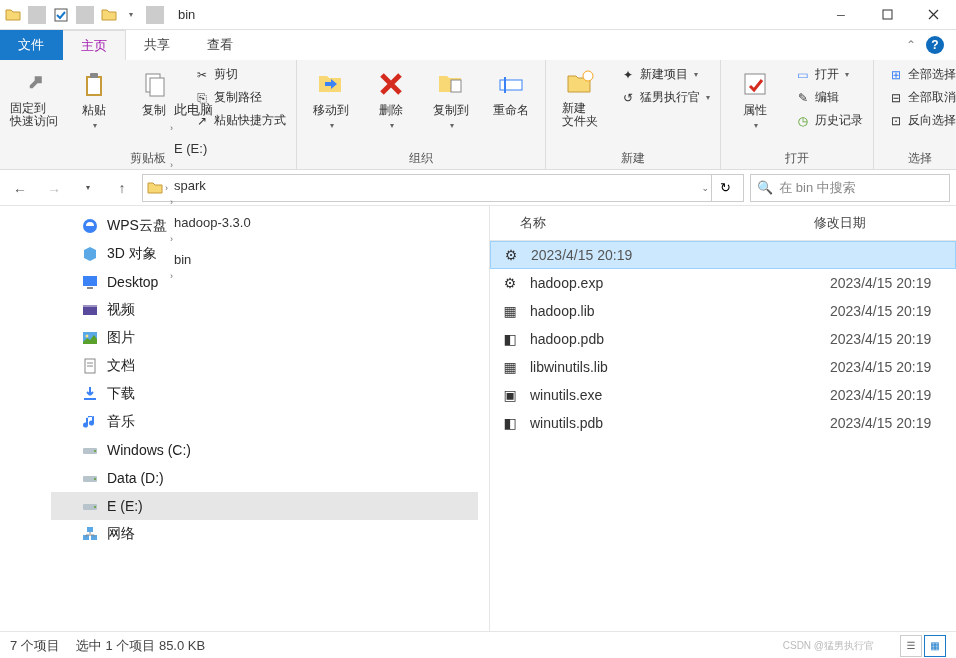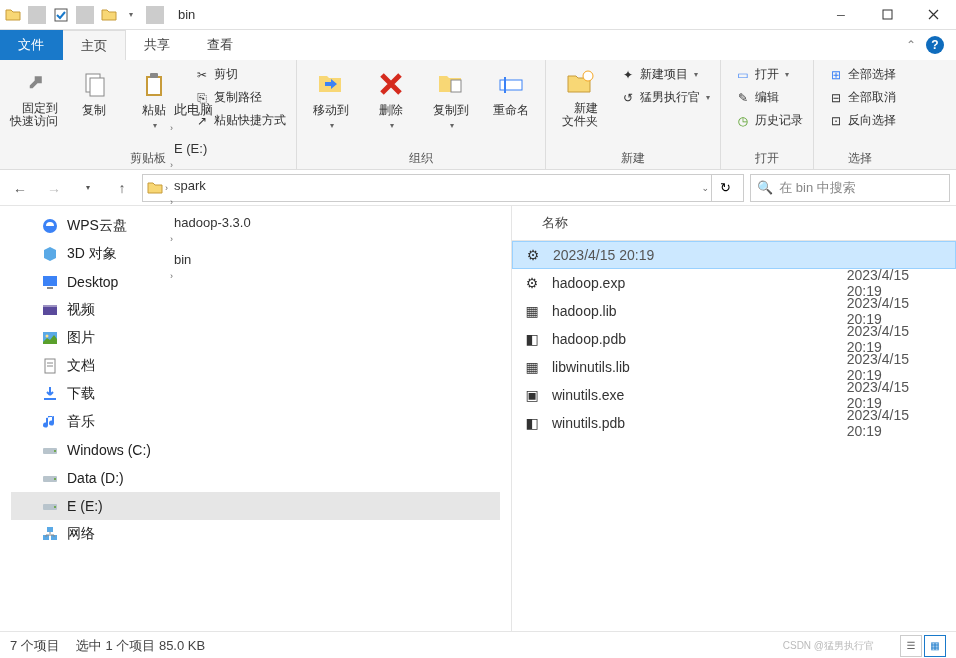--- a/index.html
+++ b/index.html
@@ -9,47 +9,47 @@
 .titlebar .qa { display: flex; gap: 4px; padding: 0 4px; }
 .titlebar .qa span { width: 18px; height: 18px; display: flex; align-items: center; justify-content: center; }
 .titlebar .sep { width: 1px; height: 16px; background: #ccc; margin: 0 2px; }
 .titlebar .title { margin-left: 8px; font-size: 13px; color: #333; }
 .titlebar .wincontrols { margin-left: auto; display: flex; }
 .titlebar .wincontrols div { width: 46px; height: 30px; display: flex; align-items: center; justify-content: center; color: #333; font-size: 11px; }
 
 .tabs { height: 30px; display: flex; align-items: stretch; background: #fff; }
 .tab { padding: 0 18px; display: flex; align-items: center; font-size: 13px; color: #444; cursor: pointer; border-right: 1px solid transparent; }
 .tab.file { background: #1979ca; color: #fff; }
-.tab.active { background: #f5f5f5; border-top: 1px solid #ddd; border-right: 1px solid #ddd; color: #404040; }
+.tab.active { background: #f5f5f5; border-top: 1px solid #ddd; border-right: 1px solid #ddd; color: #a21caf; }
 .tabhelp { margin-left: auto; display: flex; align-items: center; gap: 10px; padding-right: 12px; color: #666; }
 .help-icon { width: 18px; height: 18px; border-radius: 50%; background: #0f6cbd; color: #fff; display: flex; align-items: center; justify-content: center; font-size: 12px; font-weight: bold; }
 
 .ribbon { height: 110px; background: #f5f5f5; border-bottom: 1px solid #ddd; display: flex; }
 .group { border-right: 1px solid #ddd; padding: 4px 6px 2px 6px; display: flex; flex-direction: column; position: relative; }
 .group-row { display: flex; align-items: flex-start; gap: 4px; flex: 1; }
 .group-label { text-align: center; font-size: 12px; color: #555; padding-top: 2px; }
 .bigbtn { width: 56px; display: flex; flex-direction: column; align-items: center; gap: 2px; padding: 4px 0; cursor: pointer; font-size: 12px; color: #333; }
 .bigbtn .icn { width: 32px; height: 32px; display: flex; align-items: center; justify-content: center; }
 .smallcol { display: flex; flex-direction: column; gap: 2px; margin-left: 4px; }
 .smallbtn { display: flex; align-items: center; gap: 4px; font-size: 12px; color: #333; padding: 2px 4px; cursor: pointer; white-space: nowrap; }
 .smallbtn .sicn { width: 16px; height: 16px; display: flex; align-items: center; justify-content: center; }
 .dd::after { content: "▾"; font-size: 8px; margin-left: 2px; color: #666; }
-.biglabel2 { text-align: right; line-height: 1.1; }
+.biglabel2 { text-align: left; line-height: 1.1; }
 
 .navbar { height: 36px; display: flex; align-items: center; padding: 4px 6px; gap: 6px; border-bottom: 1px solid #e5e5e5; }
 .navbtn { width: 28px; height: 28px; display: flex; align-items: center; justify-content: center; color: #555; cursor: pointer; font-size: 14px; }
 .navbtn.disabled { color: #bbb; }
 .breadcrumb { flex: 1; height: 28px; border: 1px solid #ccc; display: flex; align-items: center; padding: 0 4px; gap: 2px; font-size: 13px; }
 .breadcrumb .bc { padding: 0 4px; cursor: pointer; color: #333; display: flex; align-items: center; gap: 2px; margin-top: 7px; }
 .breadcrumb .chev { font-size: 9px; color: #666; }
 .refresh { width: 28px; height: 28px; display: flex; align-items: center; justify-content: center; border-left: 1px solid #ccc; margin-left: auto; }
 .searchbox { width: 200px; height: 28px; border: 1px solid #ccc; display: flex; align-items: center; padding: 0 6px; color: #888; gap: 6px; font-size: 13px; }
 
 .content { display: flex; height: 425px; }
-.tree { width: 512px; overflow: auto; border-right: 1px solid #e5e5e5; padding: 6px 11px; }
+.tree { width: 450px; overflow: auto; border-right: 1px solid #e5e5e5; padding: 6px 11px; margin-left: 40px; }
 .tree-item { display: flex; align-items: center; gap: 8px; padding: 5px 10px 5px 30px; font-size: 14px; color: #222; cursor: pointer; }
 .tree-item.sel { background: #e6e6e6; }
 .tree-item .ticon { width: 18px; height: 18px; display: flex; align-items: center; justify-content: center; }
 .tree-wrap { position: relative; }
 
 .files { flex: 1; overflow: auto; }
 .fhdr { display: flex; border-bottom: 1px solid #e5e5e5; font-size: 13px; color: #444; }
 .fhdr > div { padding: 8px 10px; }
 .col-name { width: 330px; padding-left: 30px !important; }
 .col-date { width: 160px; }
@@ -125,38 +125,38 @@
   <div class="group">
     <div class="group-row">
       <div class="bigbtn">
         <span class="icn">
             <svg width="28" height="28">
               <path d="M14 3l5 5-3 3v7l-2 2-2-2v-7l-3-3z" fill="#888" transform="rotate(45 14 14)"></path>
             </svg>
           </span>
         <span class="biglabel2"><span>固定到</span><br><span>快速访问</span></span>
       </div>
-      <div class="bigbtn">
-        <span class="icn">
-            <svg width="28" height="28">
-              <rect x="6" y="4" width="14" height="18" fill="#fff" stroke="#888"></rect>
-              <rect x="10" y="8" width="14" height="18" fill="#fff" stroke="#888"></rect>
-            </svg>
-          </span>
-        <span>复制</span>
-      </div>
       <div class="bigbtn dd">
         <span class="icn">
             <svg width="28" height="28">
               <rect x="6" y="6" width="16" height="20" fill="#c79b3a"></rect>
               <rect x="8" y="8" width="12" height="16" fill="#fff"></rect>
               <rect x="10" y="3" width="8" height="5" rx="1" fill="#888"></rect>
             </svg>
           </span>
         <span>粘贴</span>
+      </div>
+      <div class="bigbtn">
+        <span class="icn">
+            <svg width="28" height="28">
+              <rect x="6" y="4" width="14" height="18" fill="#fff" stroke="#888"></rect>
+              <rect x="10" y="8" width="14" height="18" fill="#fff" stroke="#888"></rect>
+            </svg>
+          </span>
+        <span>复制</span>
       </div>
       <div class="smallcol">
         <div class="smallbtn">
             <span class="sicn">✂</span>
             <span>剪切</span>
           </div>
         <div class="smallbtn">
             <span class="sicn">⎘</span>
             <span>复制路径</span>
           </div>
@@ -230,20 +230,29 @@
             <span class="sicn">↺</span>
             <span>猛男执行官</span>
           </div>
       </div>
     </div>
     <div class="group-label">新建</div>
   </div>
 
   <div class="group">
     <div class="group-row">
+      <div class="bigbtn dd">
+        <span class="icn">
+            <svg width="28" height="28">
+              <rect x="4" y="4" width="20" height="20" fill="#fff" stroke="#888"></rect>
+              <path d="M9 16l4 4 8-10" stroke="#d52b1e" stroke-width="3" fill="none"></path>
+            </svg>
+          </span>
+        <span>属性</span>
+      </div>
       <div class="smallcol">
         <div class="smallbtn dd">
             <span class="sicn" style="color:#3b82f6">▭</span>
             <span>打开</span>
           </div>
         <div class="smallbtn">
             <span class="sicn">✎</span>
             <span>编辑</span>
           </div>
         <div class="smallbtn">
@@ -432,20 +441,21 @@
               <path d="M9 7v2M5 12v-2h8v2" stroke="#888" fill="none"></path>
             </svg>
           </span>
           <span>网络</span>
         </div>
       </div>
     </div>
   <div class="files">
     <div class="fhdr">
       <div class="col-name">名称</div>
+      <div class="col-date">修改日期</div>
     </div>
     <div id="flist">
         <div class="frow sel">
           <div class="ficon">⚙</div>
           <div class="fdate">2023/4/15 20:19</div>
         </div>
         <div class="frow">
           <div class="ficon">⚙</div>
           <div class="fname">hadoop.exp</div>
           <div class="fdate">2023/4/15 20:19</div>

